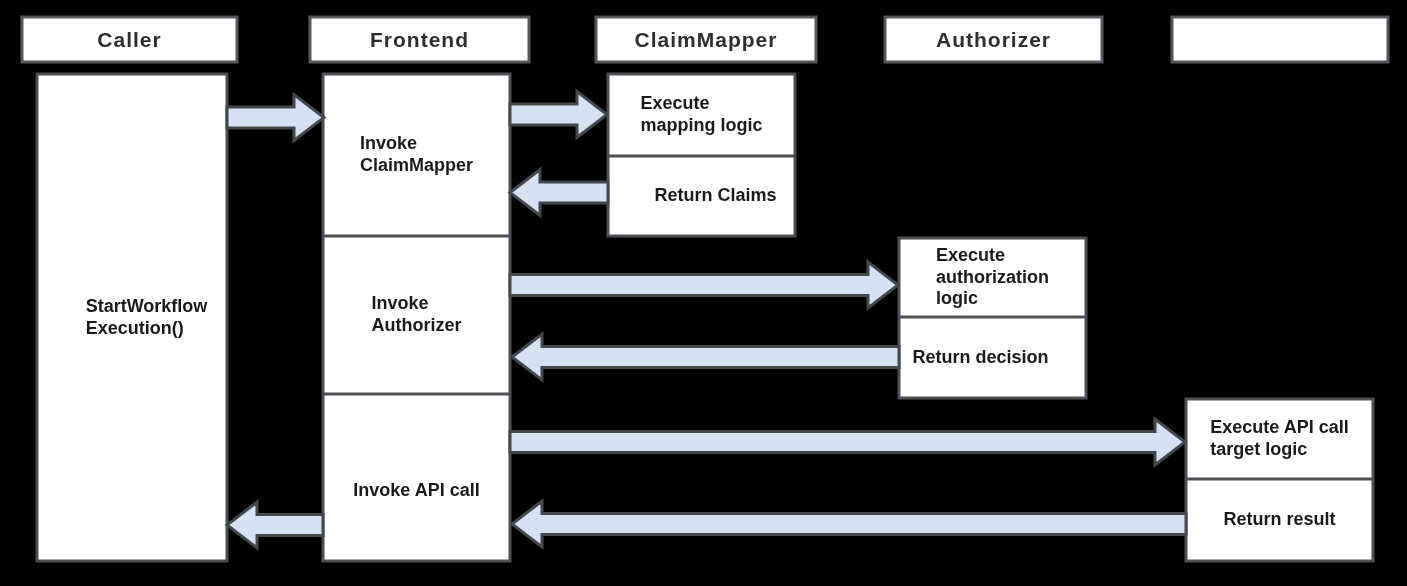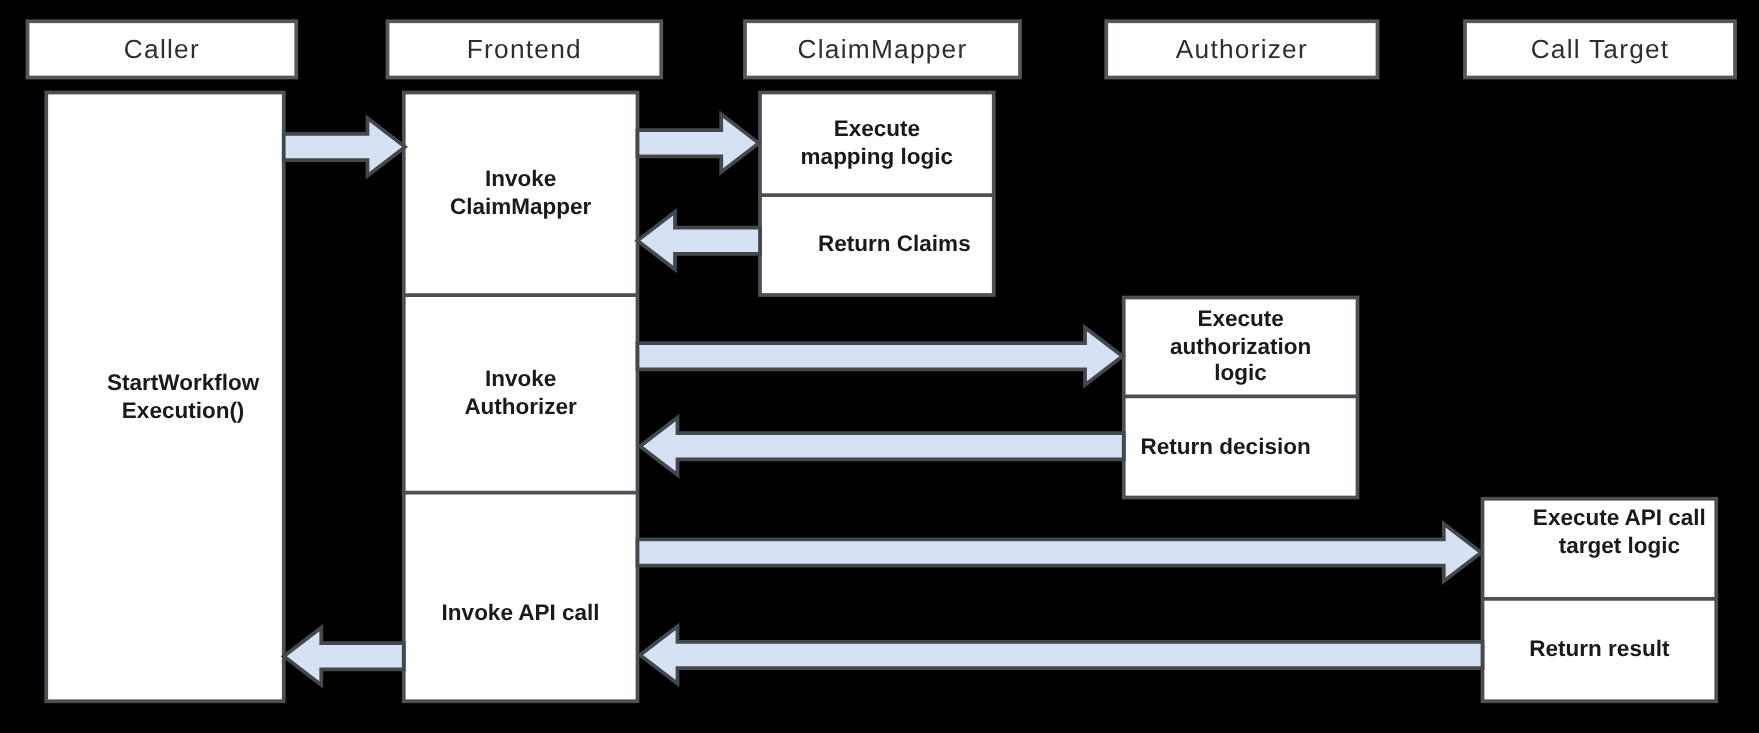--- a/index.html
+++ b/index.html
@@ -3,27 +3,27 @@
 <meta charset="utf-8">
 <style>
   html,body { margin:0; padding:0; background:#000; }
   .stage {
     position:relative; width:1407px; height:586px; background:#000000;
     font-family:"Liberation Sans", sans-serif; overflow:hidden;
   }
   .stage svg { position:absolute; left:0; top:0; }
   .hdr {
     position:absolute; display:flex; align-items:center; justify-content:center;
-    font-size:21px; font-weight:400; letter-spacing:1px; color:#2e2e2e;
+    font-size:21px; font-weight:700; letter-spacing:1px; color:#2e2e2e;
     text-align:center;
   }
   .lbl {
     position:absolute; display:flex; align-items:center; justify-content:center;
     font-size:18px; font-weight:700; line-height:1.22; color:#1a1a1a;
-    text-align:center; white-space:pre-line;
+    white-space:pre-line;
   }
 </style>
 </head>
 <body>
 
 <div class="stage">
 
   <svg width="1407" height="586" viewBox="0 0 1407 586">
 
     <rect x="22" y="17" width="215" height="45" fill="#ffffff" stroke="#54575b" stroke-width="3"></rect>
@@ -54,33 +54,32 @@
     <polygon points="899,346.5 542,346.5 542,334 512,357 542,380 542,367.5 899,367.5" fill="#d6e2f4" stroke="#44474b" stroke-width="3"></polygon>
     <polygon points="510,431.5 1155,431.5 1155,419 1185,442 1155,465 1155,452.5 510,452.5" fill="#d6e2f4" stroke="#44474b" stroke-width="3"></polygon>
     <polygon points="1186,513.5 542,513.5 542,501 512,524 542,547 542,534.5 1186,534.5" fill="#d6e2f4" stroke="#44474b" stroke-width="3"></polygon>
     <polygon points="323,514.5 257,514.5 257,502 227,525 257,548 257,535.5 323,535.5" fill="#d6e2f4" stroke="#44474b" stroke-width="3"></polygon>
   </svg>
 
   <div class="hdr" style="left:22px;   top:17px; width:215px; height:45px;">Caller</div>
   <div class="hdr" style="left:310px;  top:17px; width:219px; height:45px;border-radius:22px;">Frontend</div>
   <div class="hdr" style="left:596px;  top:17px; width:220px; height:45px;">ClaimMapper</div>
   <div class="hdr" style="left:885px;  top:17px; width:217px; height:45px;">Authorizer</div>
-  <div class="hdr" style="left:1172px; top:17px; width:216px; height:45px;">Call Target</div>
 
   <div class="lbl" style="left:37px;   top:74px;  width:219px; height:487px;">StartWorkflow
 Execution()</div>
   <div class="lbl" style="left:323px;  top:74px;  width:187px; height:162px;">Invoke
 ClaimMapper</div>
   <div class="lbl" style="left:323px;  top:236px; width:187px; height:158px;">Invoke
 Authorizer</div>
   <div class="lbl" style="left:323px;  top:394px; width:187px; height:194px;">Invoke API call</div>
   <div class="lbl" style="left:608px;  top:74px;  width:187px; height:82px;">Execute
 mapping logic</div>
   <div class="lbl" style="left:608px;  top:156px; width:187px; height:80px;padding-left:14px;">Return Claims</div>
   <div class="lbl" style="left:899px;  top:238px; width:187px; height:79px;">Execute
 authorization
 logic</div>
   <div class="lbl" style="left:899px;  top:317px; width:163px; height:81px;">Return decision</div>
-  <div class="lbl" style="left:1186px; top:386px; width:187px; height:80px;margin-left:16px;">Execute API call
+  <div class="lbl" style="left:1186px; top:399px; width:187px; height:80px;">Execute API call
 target logic</div>
   <div class="lbl" style="left:1186px; top:479px; width:187px; height:82px;border-radius:15px;">Return result</div>
 
 </div>
 
 </body></html>

